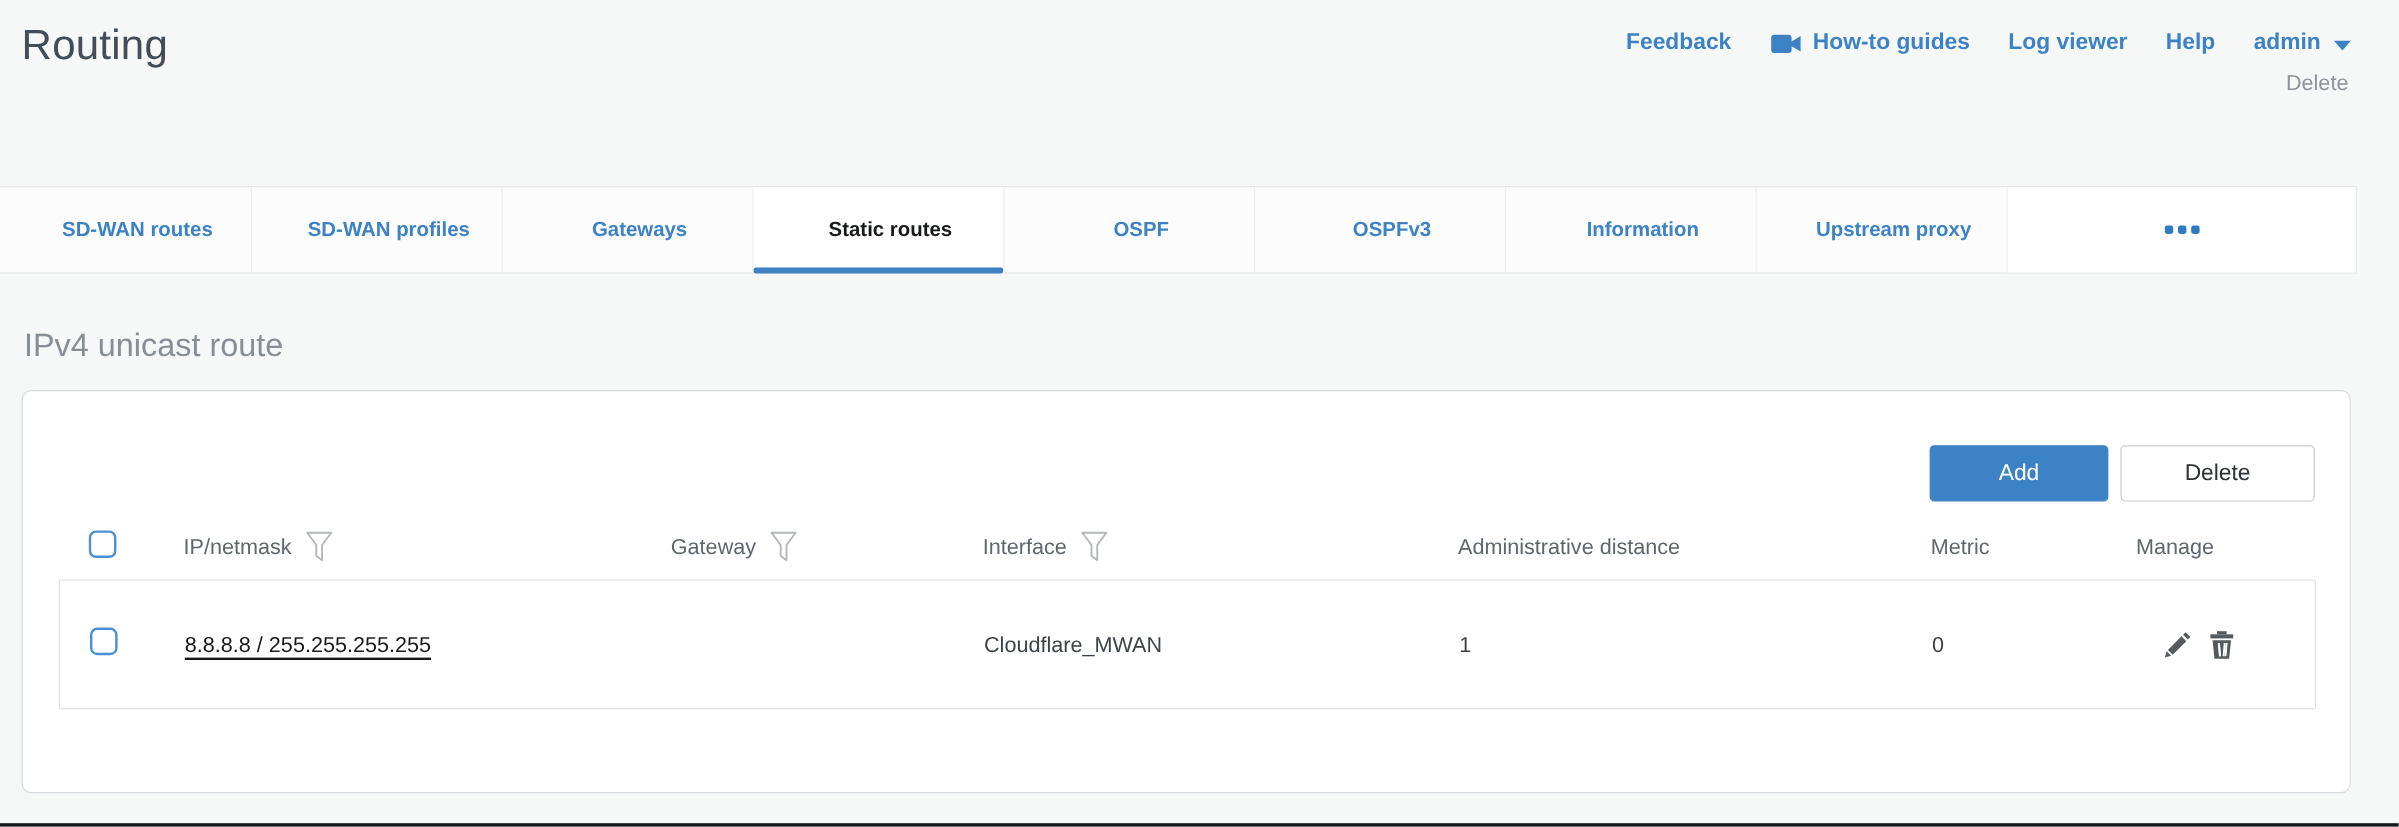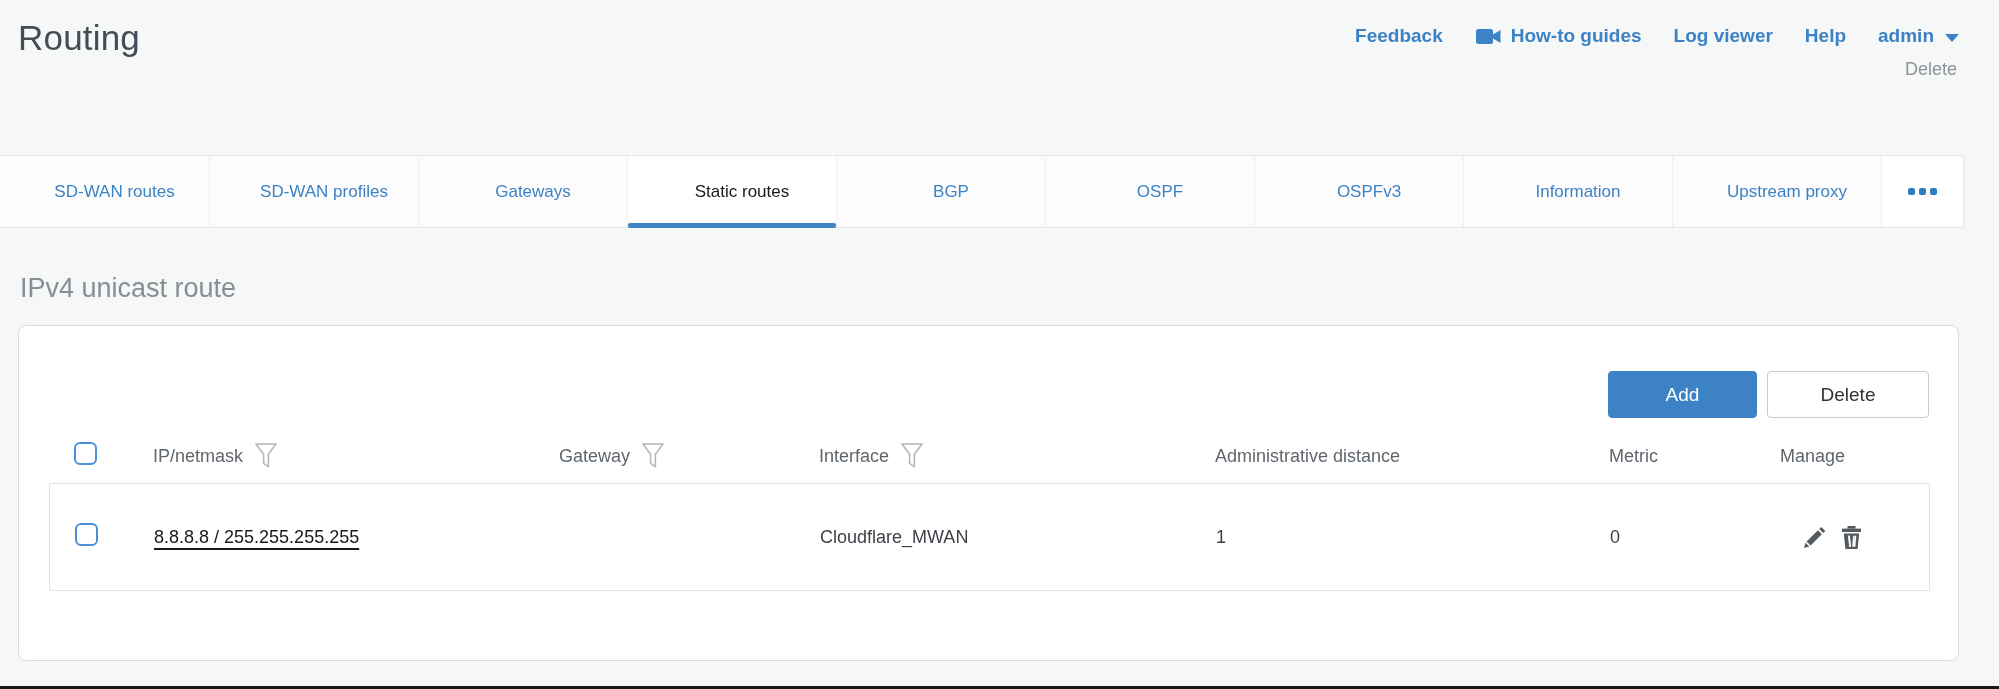--- a/index.html
+++ b/index.html
@@ -39,21 +39,21 @@
   .tabbar {
     position:absolute; top:155px; left:0;
     width:1964px; height:73px;
     background:#fcfcfd;
     border-top:1px solid #e4e6e7; border-bottom:1px solid #e4e6e7; border-right:1px solid #e4e6e7;
     display:flex;
   }
   .tab {
     flex:0 0 209px; position:relative;
     display:flex; align-items:center; justify-content:center;
-    font-size:17px; font-weight:400; color:#3c82c5;
+    font-size:17px; font-weight:700; color:#3c82c5;
     border-left:1px solid #eceeef; cursor:pointer;padding-left:20px;
   }
   .tab:first-child { border-left:none; }
   .tab.active { background:#ffffff; color:#17191b; }
   .tab.active::after {
     content:""; position:absolute; left:0; right:0; bottom:-1px; height:5px;
     background:#3e82c4; border-radius:2px;
   }
   .tab-more {
     flex:1 1 auto; display:flex; align-items:center; justify-content:center; gap:4px;
@@ -142,21 +142,20 @@
     </a>
   </div>
   <div class="brand">Delete</div>
 </div>
 
 <div class="tabbar">
   <div class="tab">SD-WAN routes</div>
   <div class="tab">SD-WAN profiles</div>
   <div class="tab">Gateways</div>
   <div class="tab active">Static routes</div>
-  <div class="tab">BGP</div>
   <div class="tab">OSPF</div>
   <div class="tab">OSPFv3</div>
   <div class="tab">Information</div>
   <div class="tab">Upstream proxy</div>
   <div class="tab-more">
     <span class="dot"></span>
     <span class="dot"></span>
     <span class="dot"></span>
   </div>
 </div>

